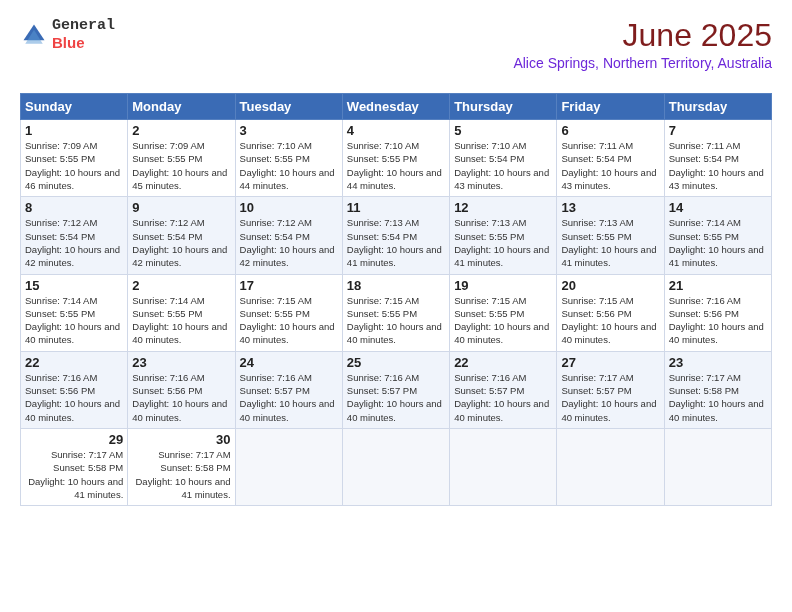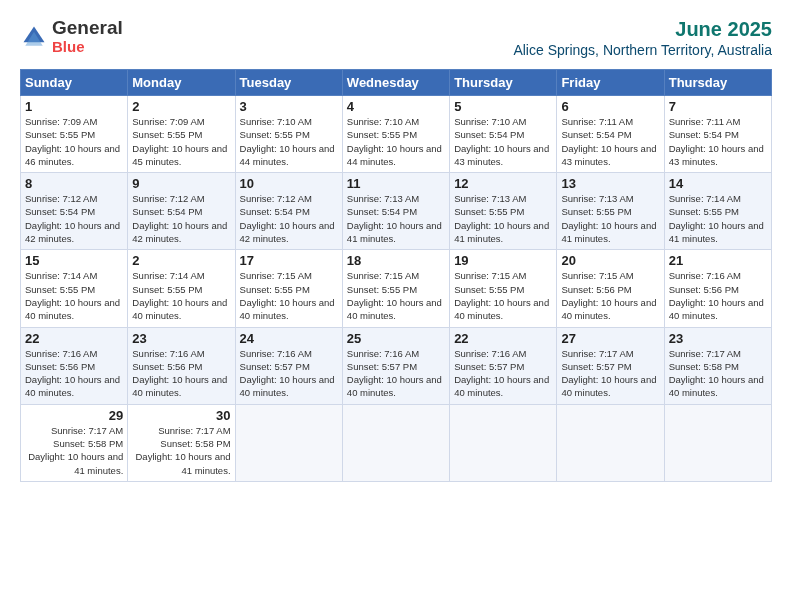--- a/index.html
+++ b/index.html
@@ -26,51 +26,52 @@
       display: flex;
       align-items: center;
       gap: 4px;
     }
     .logo-text {
       display: flex;
       flex-direction: column;
       line-height: 1.1;
     }
     .logo-general {
-      font-size: 19px;
+      font-size: 15px;
       font-weight: bold;
       color: #333;
+      font-family: Liberation Mono, monospace;
     }
     .logo-blue {
       font-size: 15px;
       font-weight: bold;
       color: #ef4444;
     }
     .logo-icon {
       width: 28px;
       height: 28px;
     }
     .title-block {
       text-align: right;
     }
     .main-title {
-      font-size: 20px;
-      font-weight: bold;
-      color: #0f766e;
+      font-size: 32px;
+      font-weight: normal;
+      color: #7f1d1d;
       line-height: 1.1;
     }
     .subtitle {
       font-size: 14px;
-      color: #0c4a6e;
+      color: #6d28d9;
       margin-top: 2px;
     }
     .calendar {
       width: 100%;
       border-collapse: collapse;
-      margin-top: 11px;
+      margin-top: 22px;
     }
     .calendar th {
       background: #3a6bb5;
       color: #fff;
       font-size: 13px;
       font-weight: bold;
       padding: 5px 4px;
       text-align: left;
       border: 1px solid #5580c0;
     }

